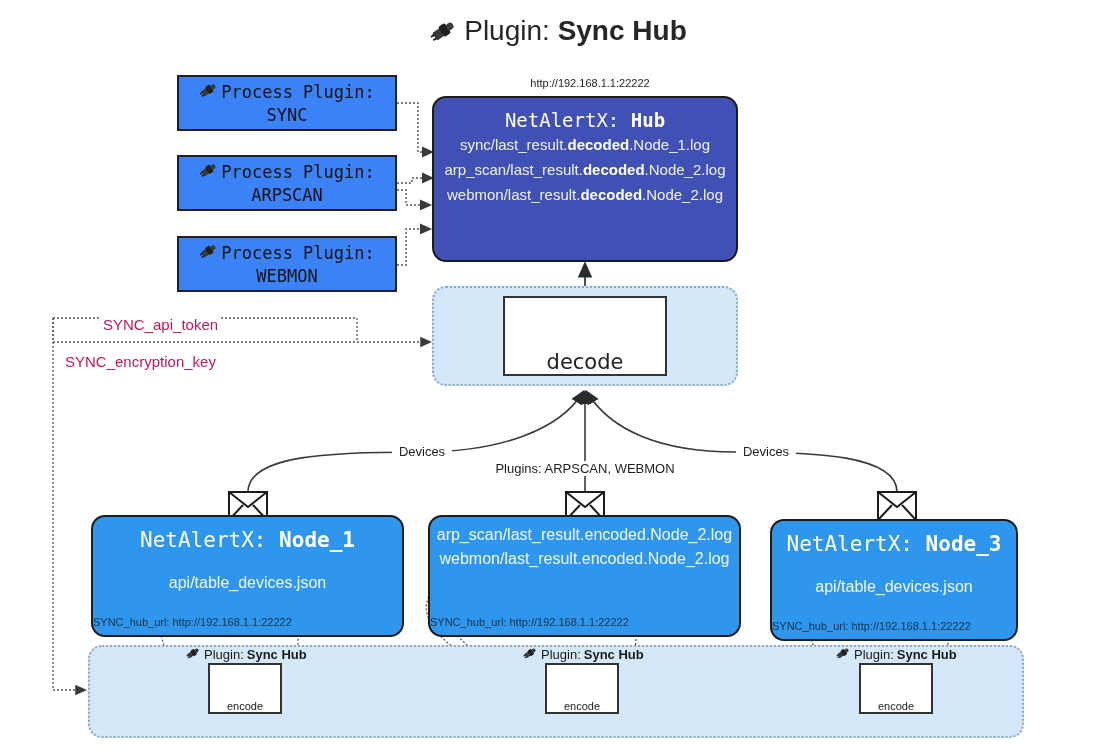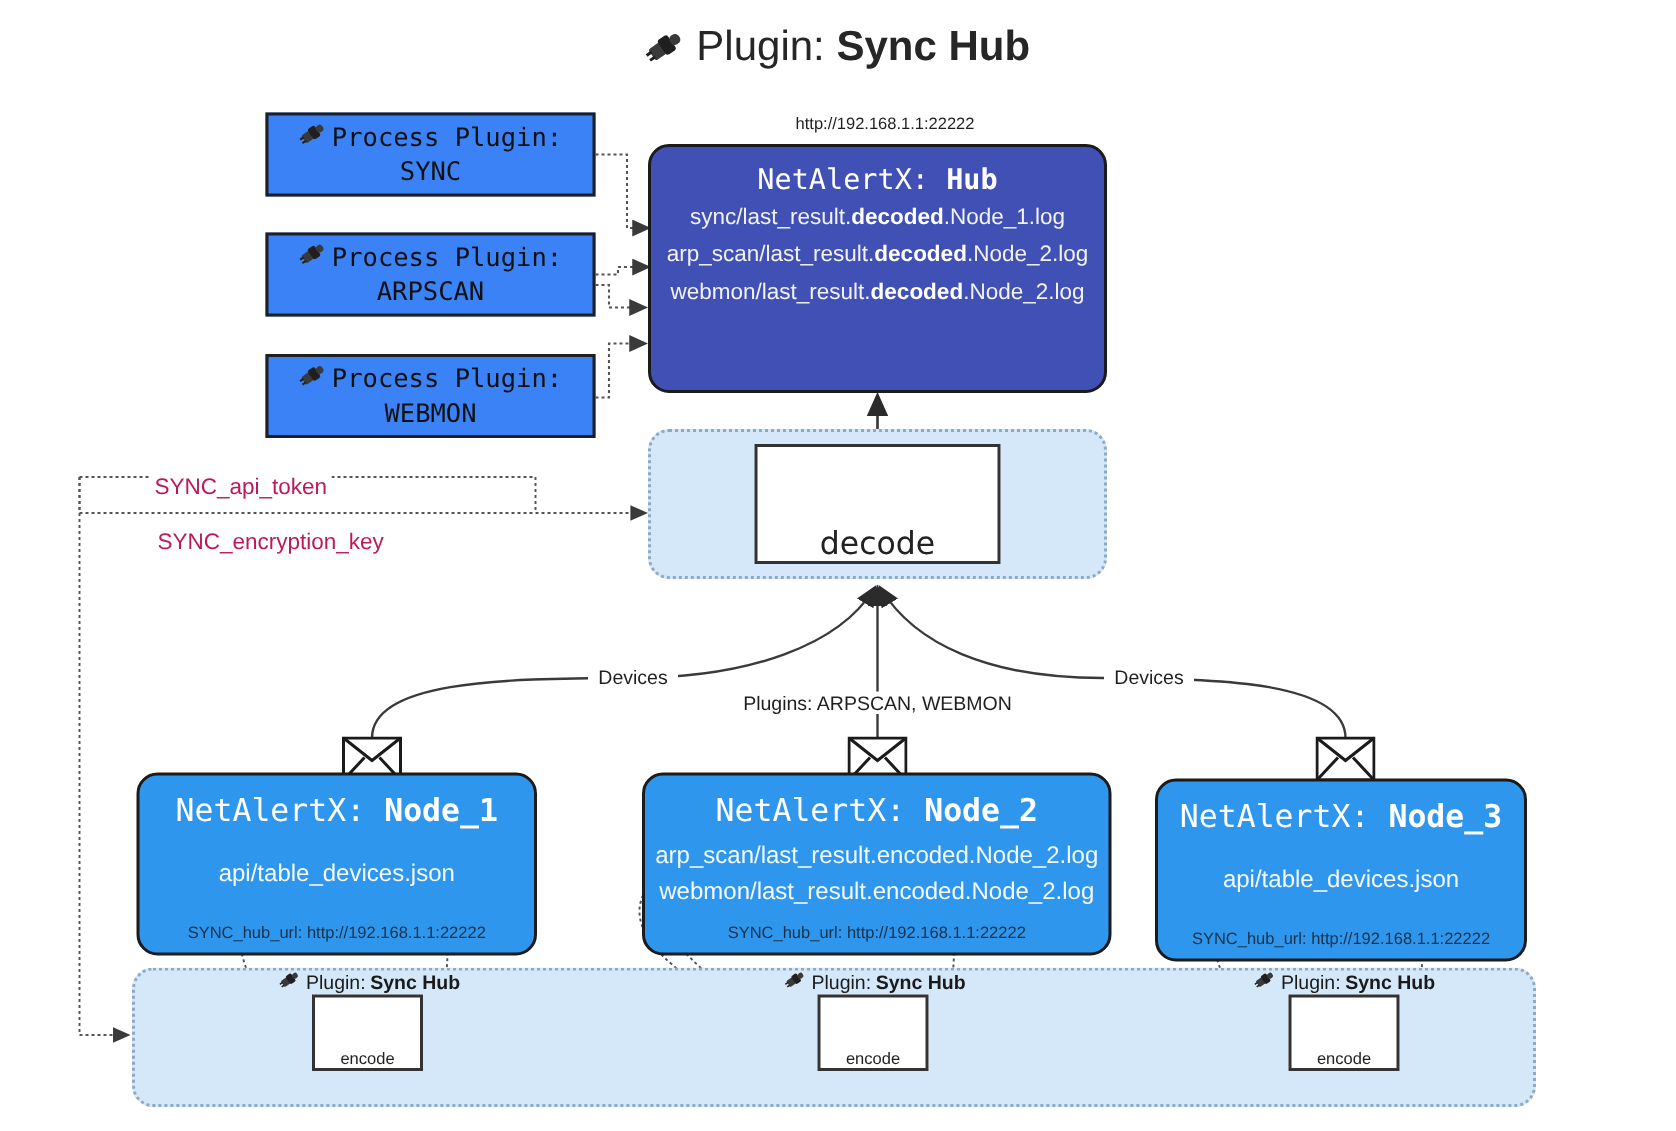--- a/index.html
+++ b/index.html
@@ -116,21 +116,20 @@
     color: #f4f9ff;
     white-space: nowrap;
   }
   .node .n-url {
     font-size: 11px;
     color: #17324a;
     white-space: nowrap;
     position: absolute;
     bottom: 7px;
     left: 0; right: 0;
-    text-align: center;
   }
 
   
   .envelope { }
 
   
   .edgelabel {
     font-size: 13px;
     color: #1f1f1f;
     background: #ffffff;
@@ -281,21 +280,21 @@
       <span>webmon/last_result.</span><span class="b">decoded</span><span>.Node_2.log</span>
     </div>
   </div>
 
   <div class="abs bluebox" style="left:432px; top:286px; width:306px; height:100px;"></div>
   <div id="decode" class="abs whitebox" style="left:503px; top:296px; width:164px; height:80px;">
     <span>decode</span>
   </div>
 
   <div class="abs pathlabel" style="left:100px; top:316px;">SYNC_api_token</div>
-  <div class="abs pathlabel" style="left:62px; top:353px;margin-left:40px;">SYNC_encryption_key</div>
+  <div class="abs pathlabel" style="left:62px; top:353px;">SYNC_encryption_key</div>
 
   <div class="abs edgelabel" style="left:392px; top:444px; width:60px;">Devices</div>
   <div class="abs edgelabel" style="left:736px; top:444px; width:60px;">Devices</div>
   <div class="abs edgelabel" style="left:468px; top:461px; width:234px;">Plugins: ARPSCAN, WEBMON</div>
 
   <div class="abs envelope" style="left:228px; top:491px;">
     <svg width="40" height="30" viewBox="0 0 40 30">
       <rect x="1" y="1" width="38" height="28" fill="#ffffff" stroke="#1b1b1b" stroke-width="2"></rect>
       <path d="M1,1 L20,16 L39,1" fill="none" stroke="#1b1b1b" stroke-width="2"></path>
       <path d="M1,29 L15,14 M39,29 L25,14" fill="none" stroke="#1b1b1b" stroke-width="2"></path>
@@ -309,34 +308,31 @@
     </svg>
   </div>
   <div class="abs envelope" style="left:877px; top:491px;">
     <svg width="40" height="30" viewBox="0 0 40 30">
       <rect x="1" y="1" width="38" height="28" fill="#ffffff" stroke="#1b1b1b" stroke-width="2"></rect>
       <path d="M1,1 L20,16 L39,1" fill="none" stroke="#1b1b1b" stroke-width="2"></path>
       <path d="M1,29 L15,14 M39,29 L25,14" fill="none" stroke="#1b1b1b" stroke-width="2"></path>
     </svg>
   </div>
 
-  <div class="abs node" style="left:91px; top:515px; width:267px; height:122px; position:absolute;">
+  <div class="abs node" style="left:91px; top:515px; width:313px; height:122px; position:absolute;">
     <div class="n-title">
       <span>NetAlertX: </span><span class="b">Node_1</span>
     </div>
     <div class="n-line" style="margin-top:18px;">api/table_devices.json</div>
     <div class="n-url">
       <span>SYNC_hub_url: </span><span>http://192.168.1.1:22222</span>
     </div>
   </div>
 
   <div class="abs node" style="left:428px; top:515px; width:313px; height:122px; position:absolute;">
-    <div class="n-title">
-      <span>NetAlertX: </span><span class="b">Node_2</span>
-    </div>
     <div class="n-line" style="margin-top:6px;">arp_scan/last_result.encoded.Node_2.log</div>
     <div class="n-line">webmon/last_result.encoded.Node_2.log</div>
     <div class="n-url">
       <span>SYNC_hub_url: </span><span>http://192.168.1.1:22222</span>
     </div>
   </div>
 
   <div class="abs node" style="left:770px; top:519px; width:248px; height:122px; position:absolute;">
     <div class="n-title">
       <span>NetAlertX: </span><span class="b">Node_3</span>

